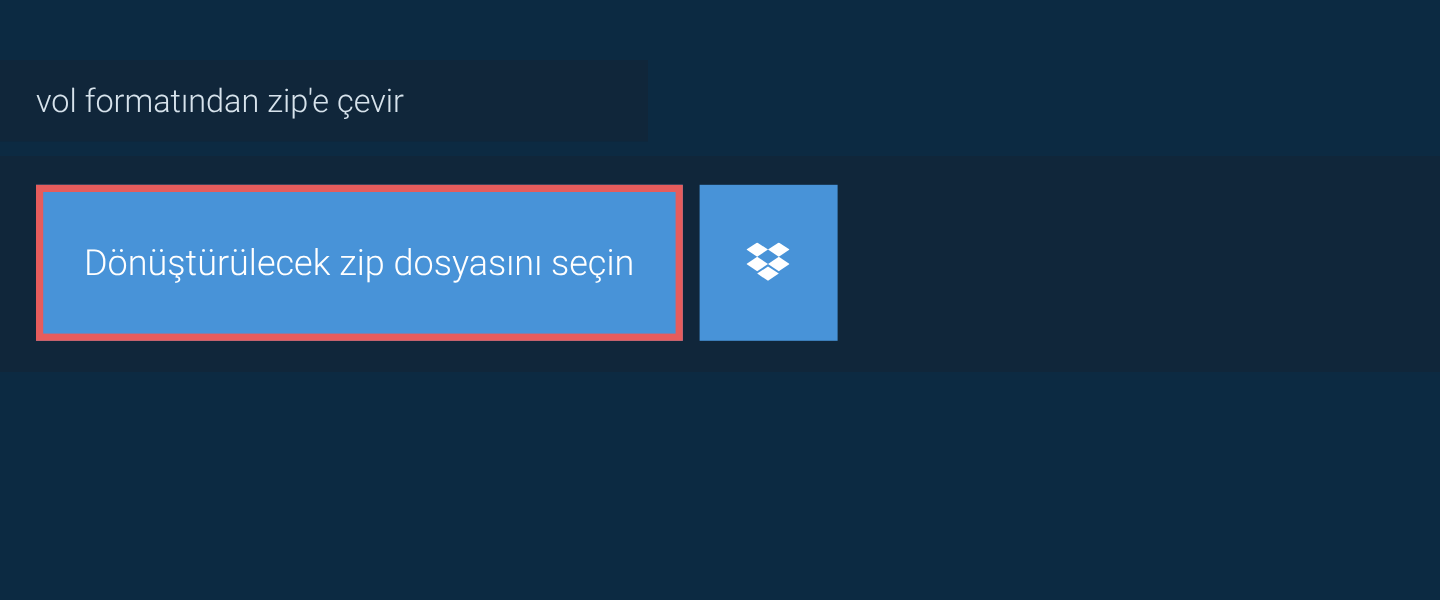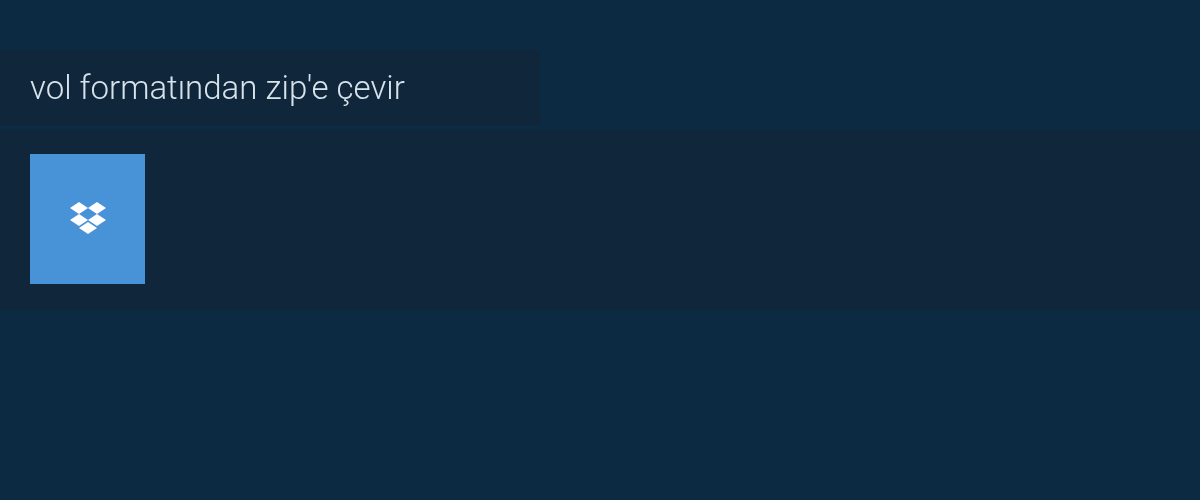--- a/index.html
+++ b/index.html
@@ -17,21 +17,21 @@
     .title-tab {
       position: absolute;
       left: 0;
       top: 50px;
       background: #10263a;
       padding: 18px 30px 18px 30px;
       width: 540px;
     }
     .title-text {
       color: #d7e3ec;
-      font-size: 33px;
+      font-size: 27px;
       font-weight: 300;
     }
     .main-panel {
       position: absolute;
       left: 0;
       top: 130px;
       width: 100%;
       height: 180px;
       background: #10263a;
       padding: 24px 30px;
@@ -70,20 +70,23 @@
   </style>
 </head>
 <body>
 
 <div class="title-tab">
   <span class="title-text">vol formatından zip'e çevir</span>
 </div>
 
 <div class="main-panel">
   <div class="button-row">
+    <div class="select-file-button">
+      <span>Dönüştürülecek zip dosyasını seçin</span>
+    </div>
     <div class="dropbox-button">
       <svg class="dropbox-icon" viewBox="0 0 36 34" fill="#ffffff">
         <path d="M 9 0 L 18 6 L 9 12 L 0 6 Z"></path>
         <path d="M 27 0 L 36 6 L 27 12 L 18 6 Z"></path>
         <path d="M 0 18 L 9 12 L 18 18 L 9 24 Z"></path>
         <path d="M 18 18 L 27 12 L 36 18 L 27 24 Z"></path>
         <path d="M 9 26 L 18 20 L 27 26 L 18 32 Z"></path>
       </svg>
     </div>
   </div>

